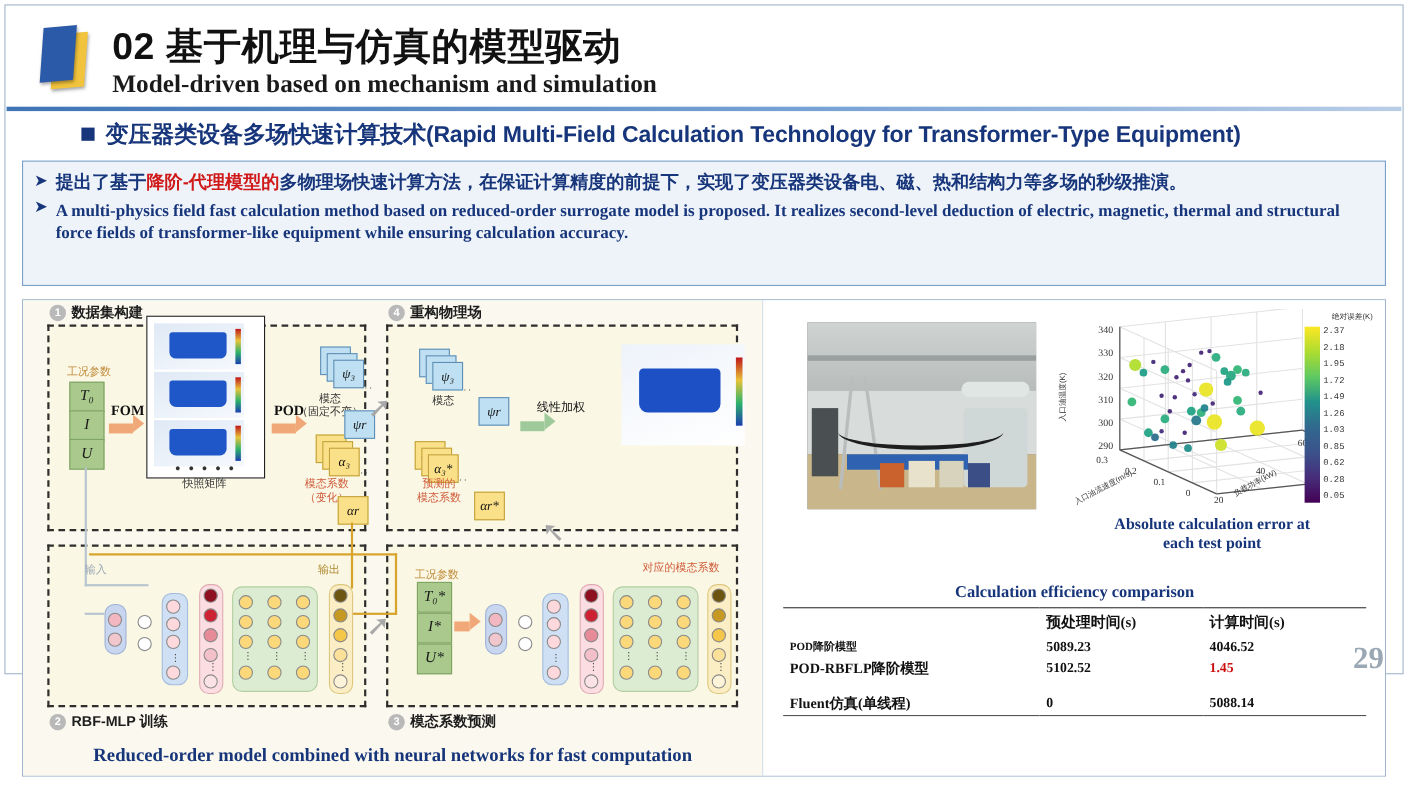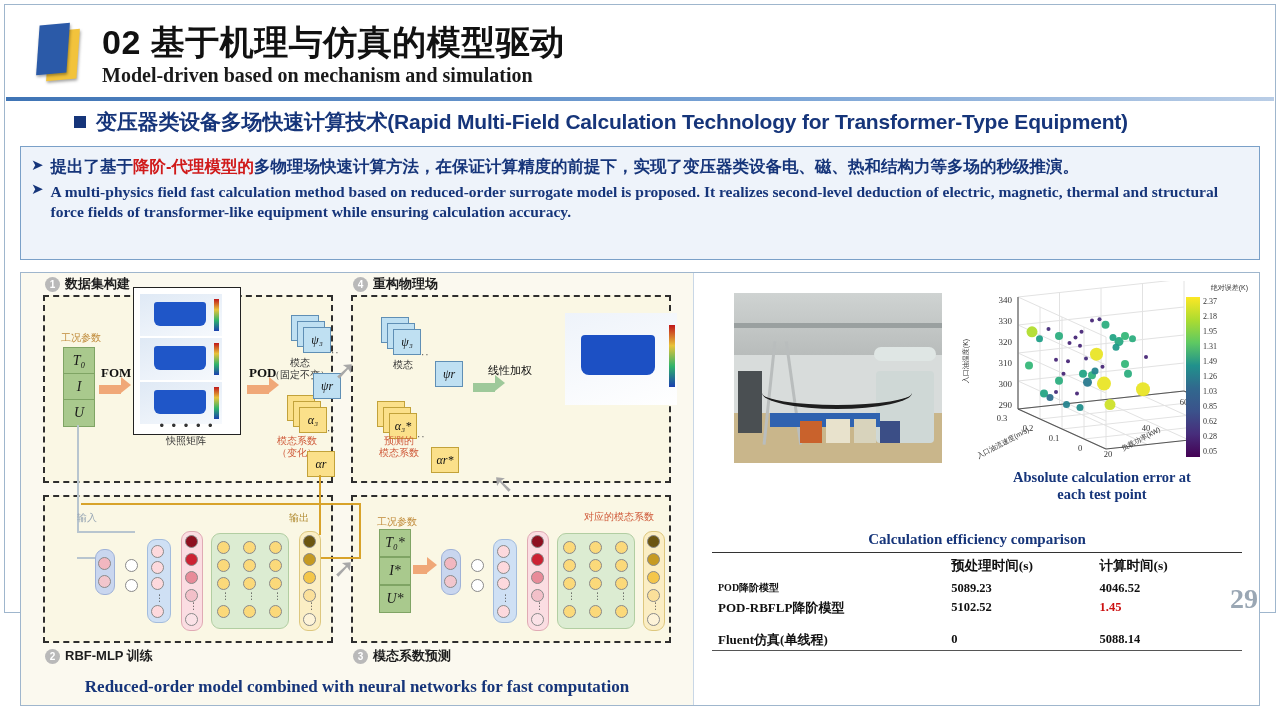--- a/index.html
+++ b/index.html
@@ -6,21 +6,21 @@
   body{width:1280px;height:723px;font-family:"Liberation Sans",sans-serif;overflow:hidden;}
   .slide{position:relative;width:1280px;height:617px;background:#ffffff;box-sizing:border-box;}
   .outer-frame{position:absolute;left:4px;top:4px;right:4px;bottom:4px;border:1px solid #9fb6cd;box-sizing:border-box;}
 
   
   .header{position:absolute;left:6px;top:6px;width:1268px;height:92px;background:#fff;}
   .logo{position:absolute;left:28px;top:16px;width:62px;height:62px;}
   .logo .sheet-y{position:absolute;left:14px;top:8px;width:30px;height:50px;background:#f2c33c;transform:skewX(-9deg) rotate(-5deg);box-shadow:1px 2px 3px rgba(0,0,0,.35);}
   .logo .sheet-b{position:absolute;left:4px;top:2px;width:30px;height:50px;background:#2b5aa8;transform:skewX(-9deg) rotate(-5deg);box-shadow:1px 2px 3px rgba(0,0,0,.35);}
   .title-cn{position:absolute;left:96px;top:14px;font-size:34px;font-weight:bold;color:#111;letter-spacing:.5px;white-space:nowrap;}
-  .title-en{position:absolute;left:96px;top:58px;font-family:"Liberation Serif",serif;font-size:20px;font-weight:bold;color:#1a1a1a;white-space:nowrap;}
+  .title-en{position:absolute;left:96px;top:58px;font-family:"Liberation Serif",serif;font-size:23px;font-weight:bold;color:#1a1a1a;white-space:nowrap;}
   .hdr-rule{position:absolute;left:6px;top:97px;width:1268px;height:4px;background:linear-gradient(to right,#3f74b5,#7aa4d6 60%,#b9cde6);}
 
   
   .sec-head{position:absolute;left:26px;top:108px;display:flex;align-items:center;gap:10px;padding-left:48px;}
   .sec-bullet{width:12px;height:12px;background:#16357a;display:inline-block;}
   .sec-text{font-size:21px;font-weight:bold;color:#16357a;white-space:nowrap;letter-spacing:-0.2px;}
 
   
   .callout{position:absolute;left:20px;top:146px;width:1240px;height:114px;border:1px solid #7aa0c8;background:#eef3fa;box-sizing:border-box;padding:8px 10px 4px 10px;}
   .bul{display:flex;align-items:flex-start;gap:7px;}
@@ -98,21 +98,21 @@
   .ph-box2{position:absolute;left:92px;top:126px;width:24px;height:24px;background:#e8e2cc;}
   .ph-box3{position:absolute;left:120px;top:126px;width:22px;height:24px;background:#d8d3bc;}
   .ph-box4{position:absolute;left:146px;top:128px;width:20px;height:22px;background:#3b4e86;}
 
   .cap{position:absolute;text-align:center;font-family:"Liberation Serif",serif;font-size:14.5px;font-weight:bold;color:#16357a;line-height:1.2;}
 
   
   .plot3d{position:absolute;left:262px;top:8px;width:300px;height:190px;}
   .cbwrap{position:absolute;right:14px;top:16px;width:56px;height:160px;}
   .cbbar{position:absolute;left:0;top:0;width:14px;height:160px;background:linear-gradient(to bottom,#fde725,#addc30,#5ec962,#21918c,#31688e,#3b528b,#472d7b,#440154);}
-  .cbtick{position:absolute;left:17px;font-size:8px;color:#333;font-family:Liberation Serif, serif;}
+  .cbtick{position:absolute;left:17px;font-size:8px;color:#333;font-family:Liberation Mono, monospace;}
   .cbtitle{position:absolute;right:8px;top:2px;font-size:7px;color:#333;white-space:nowrap;}
 
   
   .tblwrap{position:absolute;left:18px;top:258px;width:530px;}
   .tbltitle{text-align:center;font-family:"Liberation Serif",serif;font-size:15px;font-weight:bold;color:#16357a;margin-bottom:4px;}
   table.eff{border-collapse:collapse;width:100%;font-family:"Liberation Serif",serif;}
   table.eff th{font-size:13.5px;font-weight:bold;color:#111;text-align:left;padding:4px 6px;}
   table.eff td{font-size:12.5px;font-weight:bold;color:#111;padding:1.5px 6px;}
   .rule-top{border-top:1.6px solid #333;}
   .rule-bot{border-bottom:1.3px solid #555;}
@@ -485,21 +485,21 @@
             <text x="12" y="80" font-size="7" fill="#333" text-anchor="middle" transform="rotate(-90 12 80)">入口油温度(K)</text>
             <text x="48" y="164" font-size="7" fill="#333" text-anchor="middle" transform="rotate(-28 48 164)">入口油流速度(m/s)</text>
             <text x="186" y="160" font-size="7" fill="#333" text-anchor="middle" transform="rotate(-28 186 160)">负载功率(kW)</text>
           </svg>
         <div class="cbwrap">
           <div class="cbbar"></div>
           <div id="cbticks">
               <div class="cbtick" style="top: 0px;">2.37</div>
               <div class="cbtick" style="top: 15px;">2.18</div>
               <div class="cbtick" style="top: 30px;">1.95</div>
-              <div class="cbtick" style="top: 45px;">1.31</div>
+              <div class="cbtick" style="top: 45px;">1.72</div>
               <div class="cbtick" style="top: 60px;">1.49</div>
               <div class="cbtick" style="top: 75px;">1.26</div>
               <div class="cbtick" style="top: 90px;">1.03</div>
               <div class="cbtick" style="top: 105px;">0.85</div>
               <div class="cbtick" style="top: 120px;">0.62</div>
               <div class="cbtick" style="top: 135px;">0.28</div>
               <div class="cbtick" style="top: 150px;">0.05</div>
             </div>
         </div>
       </div>

